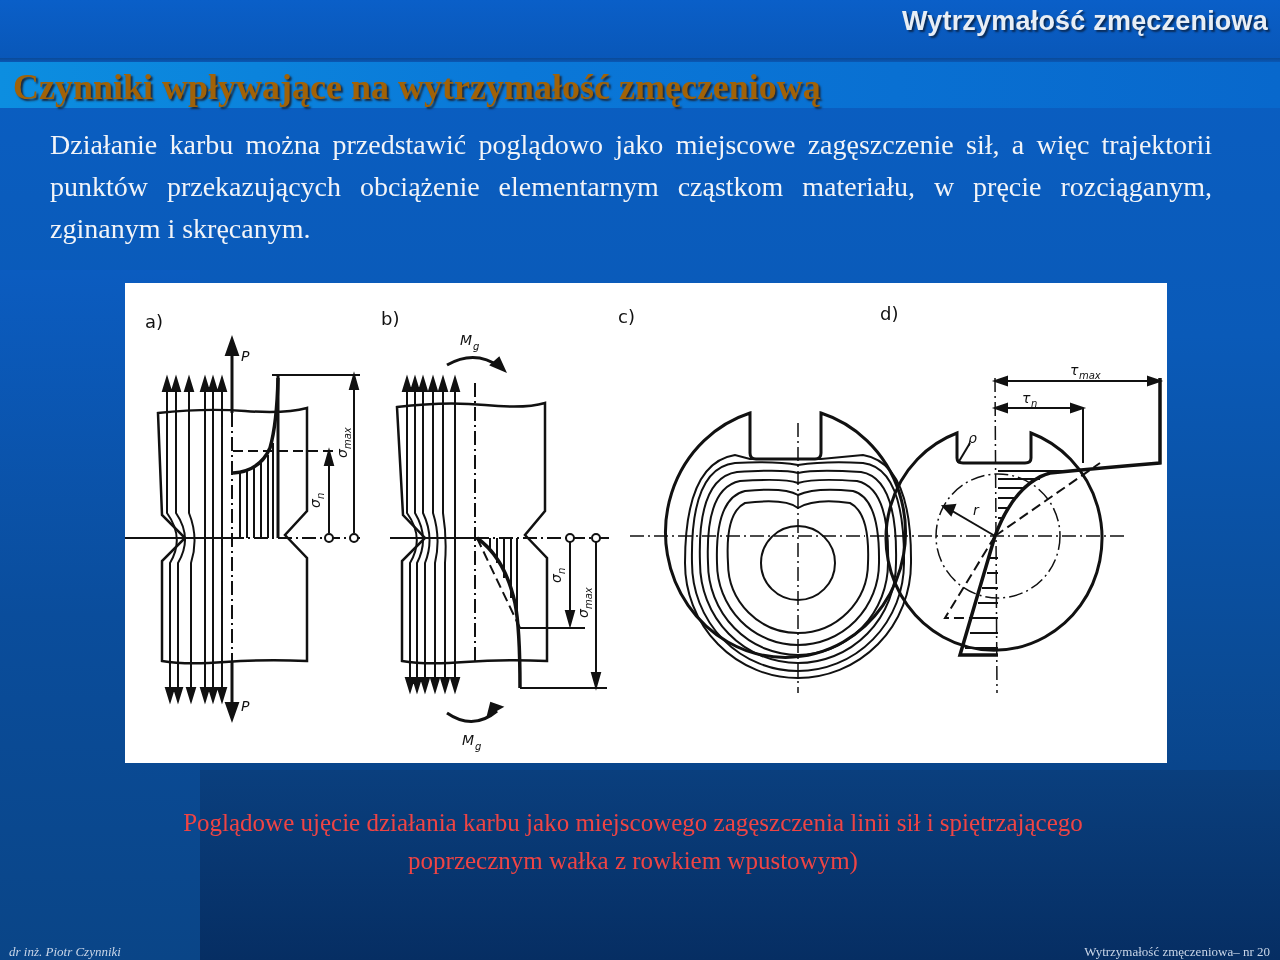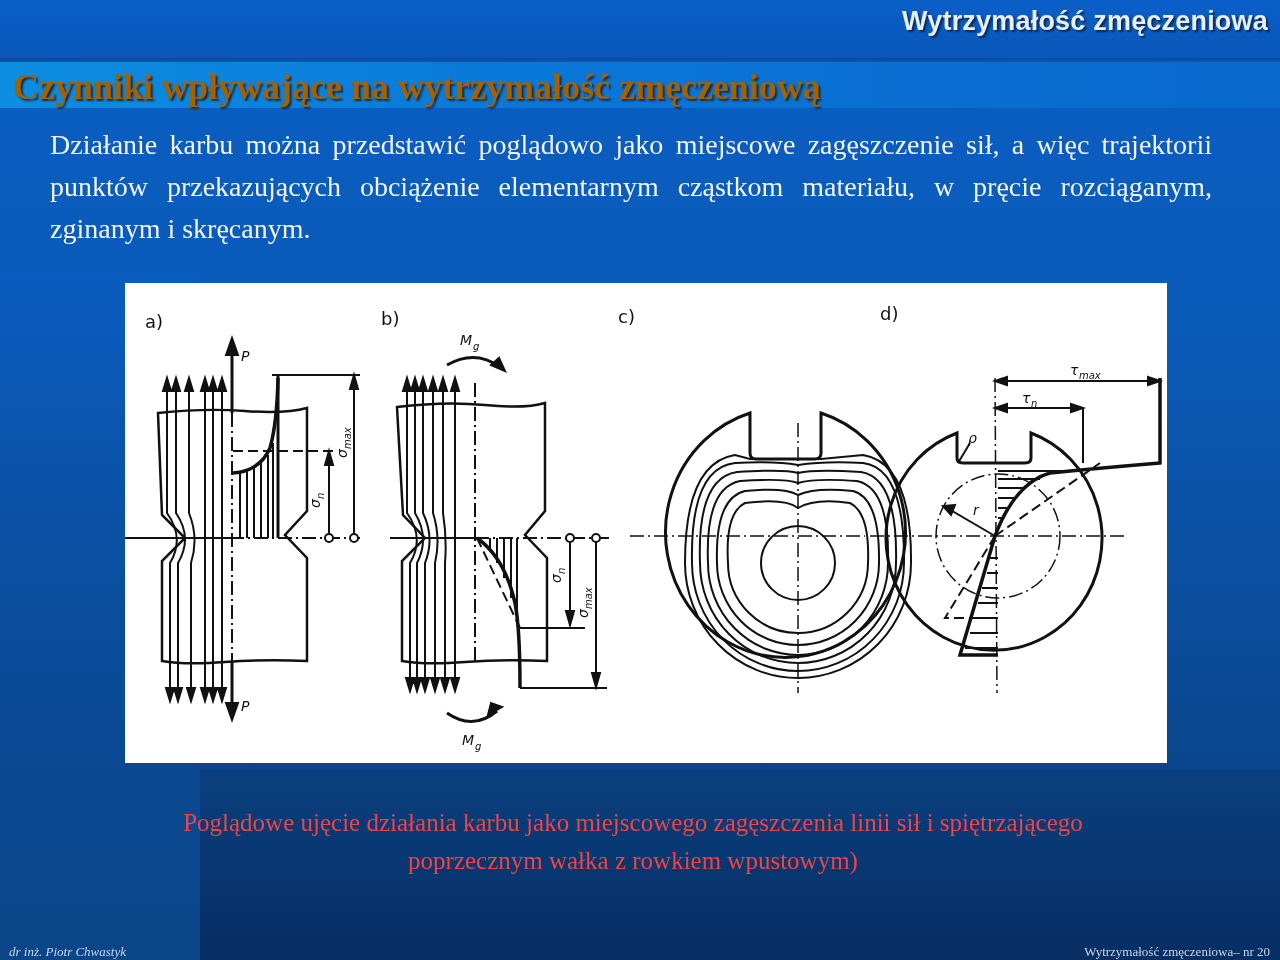--- a/index.html
+++ b/index.html
@@ -190,14 +190,14 @@
     <text class="lbl-i" x="843" y="160">ρ</text>
     <text class="lbl-i" x="848" y="232">r</text>
   </svg>
 </div>
 
 <div class="caption">
   <div>Poglądowe ujęcie działania karbu jako miejscowego zagęszczenia linii sił i spiętrzającego</div>
   <div>poprzecznym wałka z rowkiem wpustowym)</div>
 </div>
 
-<div class="footer-left">dr inż. Piotr Chwastyk</div>
+<div class="footer-left">dr inż. Piotr Czynniki</div>
 <div class="footer-right">Wytrzymałość zmęczeniowa– nr 20</div>
 
 </body></html>

